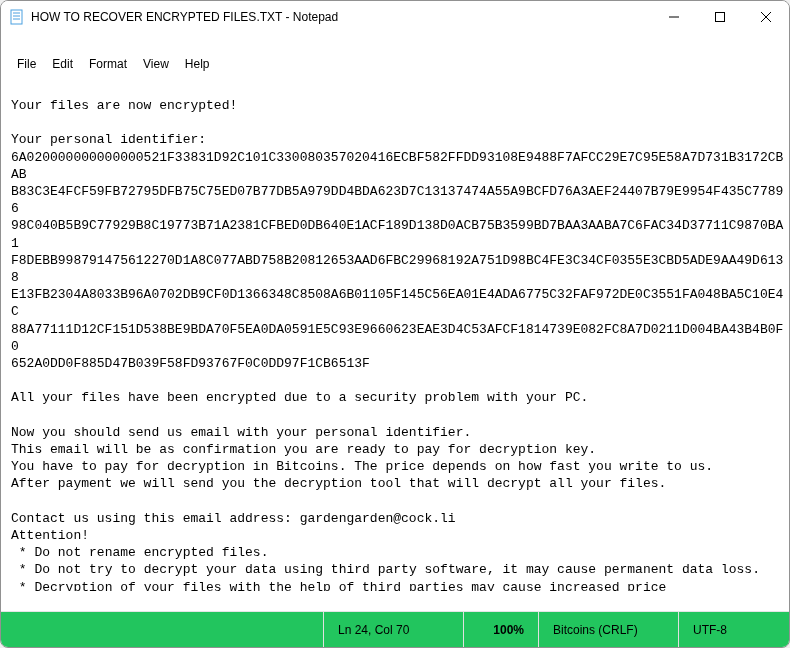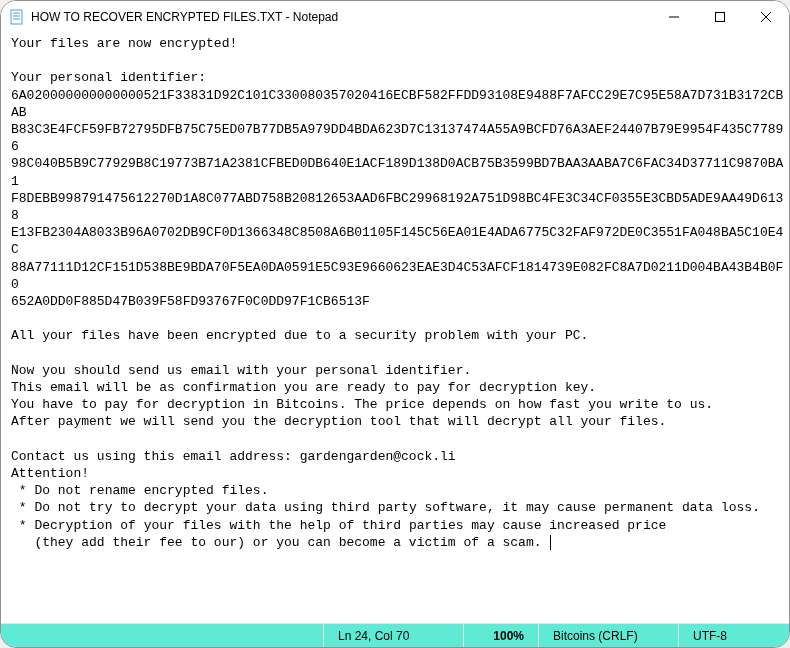--- a/index.html
+++ b/index.html
@@ -9,24 +9,25 @@
     width: 790px;
     height: 648px;
     overflow: hidden;
     position: relative;
   }
   .window {
     width: 790px;
     height: 648px;
     background: #ffffff;
     border: 1px solid #919191;
-    border-radius: 16px;
+    border-radius: 8px;
     overflow: hidden;
     display: flex;
     flex-direction: column;
+    gap: 20px;
   }
   .titlebar {
     height: 32px;
     display: flex;
     align-items: center;
     background: #ffffff;
     padding-left: 8px;
   }
   .titlebar .app-icon {
     width: 16px;
@@ -82,22 +83,22 @@
   }
   .caret {
     display: inline-block;
     width: 1px;
     height: 15px;
     background: #000;
     vertical-align: text-bottom;
     margin-left: 1px;
   }
   .statusbar {
-    height: 24px;
-    background: #5eead4;
+    height: 36px;
+    background: #22c55e;
     border-top: 1px solid #e5e5e5;
     display: flex;
     align-items: stretch;
     font-size: 12px;
     color: #000;
   }
   .status-spacer { flex: 1; border-right: 1px solid #e0e0e0; }
   .status-cell {
     padding: 0 14px;
     display: flex;
@@ -150,20 +151,27 @@
       </div>
       <div class="win-btn close">
         <svg viewBox="0 0 10 10">
             <line x1="0" y1="0" x2="10" y2="10" stroke="#000" stroke-width="1"></line>
             <line x1="10" y1="0" x2="0" y2="10" stroke="#000" stroke-width="1"></line>
           </svg>
       </div>
     </div>
   </div>
 
+  <div class="menubar">
+    <div class="menu-item">File</div>
+    <div class="menu-item">Edit</div>
+    <div class="menu-item">Format</div>
+    <div class="menu-item">View</div>
+    <div class="menu-item">Help</div>
+  </div>
 
   <div class="content"><span>Your files are now encrypted!
 
 Your personal identifier:
 6A020000000000000521F33831D92C101C330080357020416ECBF582FFDD93108E9488F7AFCC29E7C95E58A7D731B3172CBAB
 B83C3E4FCF59FB72795DFB75C75ED07B77DB5A979DD4BDA623D7C13137474A55A9BCFD76A3AEF24407B79E9954F435C77896
 98C040B5B9C77929B8C19773B71A2381CFBED0DB640E1ACF189D138D0ACB75B3599BD7BAA3AABA7C6FAC34D37711C9870BA1
 F8DEBB998791475612270D1A8C077ABD758B20812653AAD6FBC29968192A751D98BC4FE3C34CF0355E3CBD5ADE9AA49D6138
 E13FB2304A8033B96A0702DB9CF0D1366348C8508A6B01105F145C56EA01E4ADA6775C32FAF972DE0C3551FA048BA5C10E4C
 88A77111D12CF151D538BE9BDA70F5EA0DA0591E5C93E9660623EAE3D4C53AFCF1814739E082FC8A7D0211D004BA43B4B0F0

